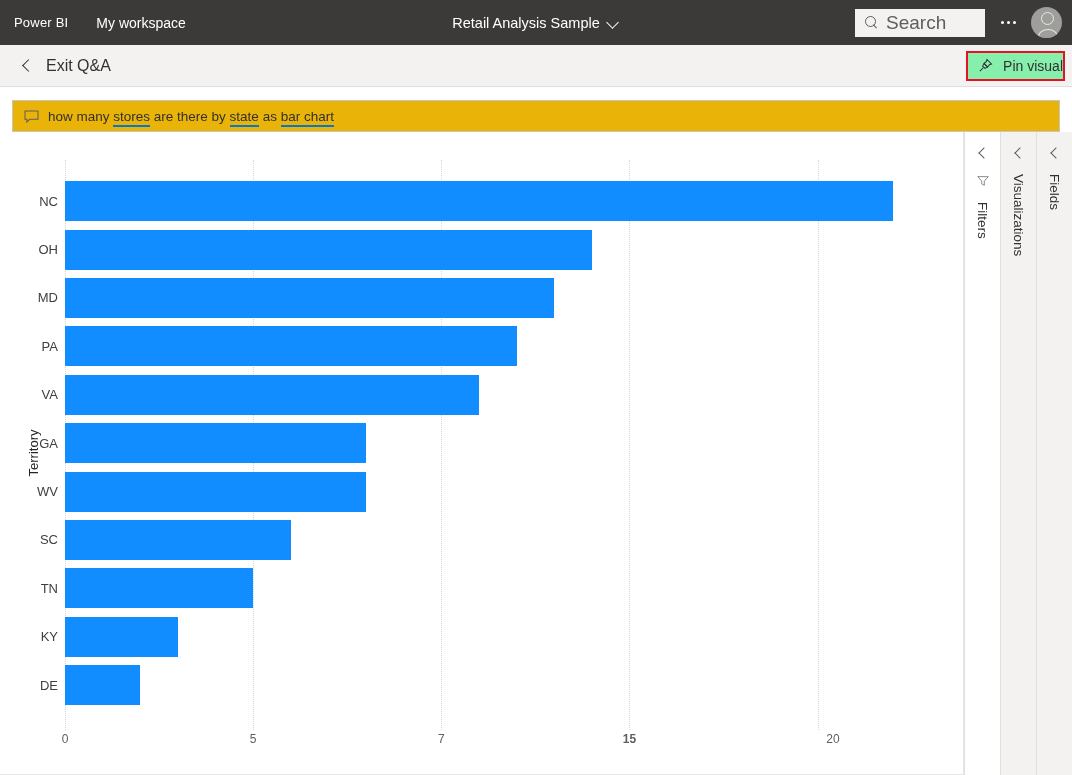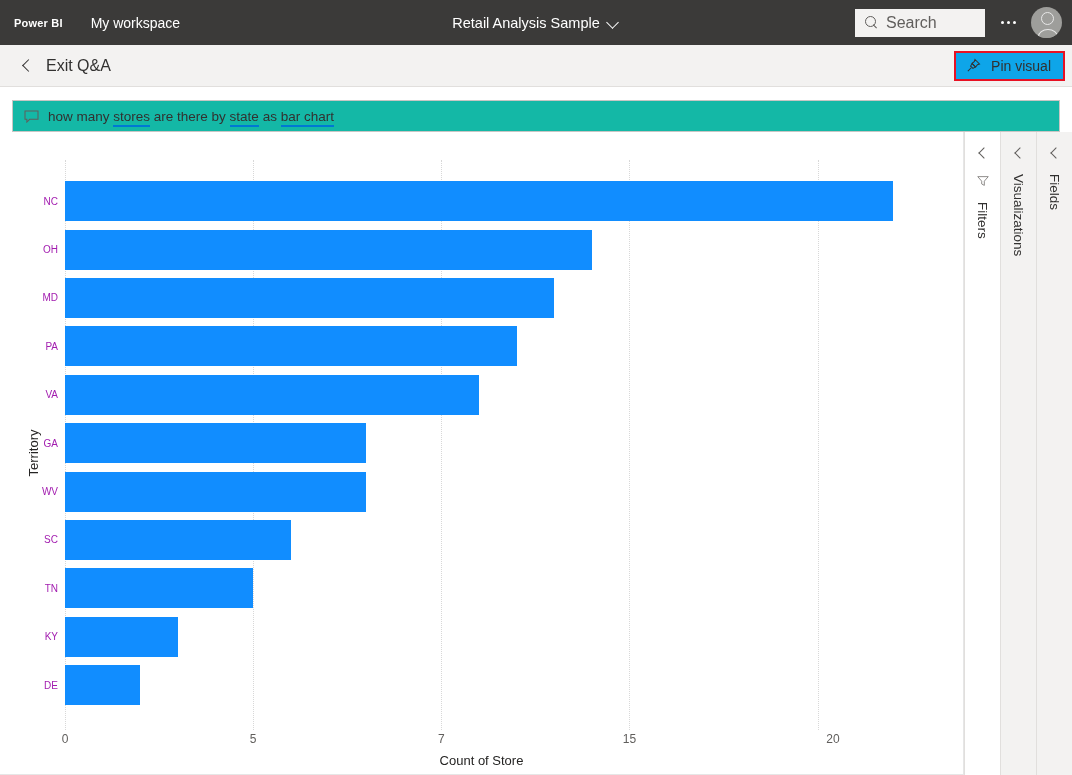--- a/index.html
+++ b/index.html
@@ -13,21 +13,21 @@
   }
 
   
   .app-header {
     height: 45px; width: 100%;
     background: #3b3a39;
     display: flex; align-items: center;
     position: relative;
   }
   .brand {
-    color: #ffffff; font-size: 11px; font-weight: bold;
+    color: #ffffff; font-size: 13px; font-weight: normal;
     margin-left: 14px; letter-spacing: .2px;
   }
   .workspace {
     color: #ffffff; font-size: 14px; margin-left: 28px; font-weight: 400;
     cursor: pointer;
   }
   .report-title-wrap {
     position: absolute; left: 0; right: 0; top: 0; height: 45px;
     display: flex; align-items: center; justify-content: center;
     pointer-events: none;
@@ -57,21 +57,21 @@
   .search-ico { width: 13px; height: 13px; position: relative; flex: none; }
   .search-ico::before {
     content: ""; position: absolute; left: 0; top: 0;
     width: 9px; height: 9px; border: 1.3px solid #605e5c; border-radius: 50%;
   }
   .search-ico::after {
     content: ""; position: absolute; left: 7.5px; top: 8px;
     width: 5px; height: 1.3px; background: #605e5c; transform: rotate(45deg);
     transform-origin: left center;
   }
-  .search-ph { font-size: 16px; color: #605e5c; }
+  .search-ph { font-size: 19px; color: #605e5c; }
   .dots-btn {
     width: 34px; height: 34px; display: flex; align-items: center;
     justify-content: center; gap: 3px; cursor: pointer;
   }
   .dots-btn i { width: 3px; height: 3px; background: #ffffff; border-radius: 50%; display: block; }
   .avatar {
     width: 31px; height: 31px; border-radius: 50%; background: #9e9e9b;
     display: flex; align-items: flex-end; justify-content: center;
     overflow: hidden; cursor: pointer; position: relative;
   }
@@ -102,31 +102,31 @@
   .chev-left::before {
     content: ""; position: absolute; left: 2px; top: 2px;
     width: 8px; height: 8px;
     border-left: 1.4px solid #323130; border-bottom: 1.4px solid #323130;
     transform: rotate(45deg);
   }
   .exit-qa-label { font-size: 16px; color: #323130; }
   .pin-visual {
     position: absolute; right: 7px; top: 50%; transform: translateY(-50%);
     display: flex; align-items: center; gap: 10px;
-    padding: 5px 12px 5px 10px;
-    border: 2.5px solid #e81123; background: #0ea5e9;
+    padding: 5px 0 5px 10px;
+    border: 2.5px solid #e81123; background: #86efac;
     cursor: pointer;
   }
   .pin-label { font-size: 14px; color: #323130; }
   .pin-ico { width: 15px; height: 15px; flex: none; }
 
   
   .qa-bar-wrap { padding: 13px 12px 0 12px; background: #ffffff; }
   .qa-bar {
-    height: 32px; border: 1px solid #c8c6c4; background: #14b8a6;
+    height: 32px; border: 1px solid #c8c6c4; background: #eab308;
     display: flex; align-items: center; gap: 9px; padding: 0 11px;
     cursor: text;
   }
   .qa-bubble-ico { width: 15px; height: 13px; flex: none; }
   .qa-text { font-size: 13.5px; color: #323130; white-space: nowrap; }
   .qa-text u {
     text-decoration: none;
     border-bottom: 2px solid #0078d4;
     padding-bottom: 1px;
   }
@@ -149,21 +149,21 @@
     position: absolute; left: 10px; top: 50%;
     transform: translateY(-50%) rotate(-90deg);
     transform-origin: center center;
     font-size: 13px; color: #252423; white-space: nowrap;
   }
   .cat-labels {
     position: absolute; left: 22px; top: 45px; width: 36px;
   }
   .cat-label {
     height: 48.4px; display: flex; align-items: center; justify-content: flex-end;
-    font-size: 10px; color: #a21caf;
+    font-size: 13px; color: #404040;
   }
   .bars {
     position: absolute; left: 65px; top: 45px; right: 10px;
   }
   .bar-row { height: 48.4px; display: flex; align-items: center; }
   .bar {
     height: 40px; background: #118dff;
   }
   .gridlines { position: absolute; left: 0; top: 28px; bottom: 44px; right: 0; }
   .gridline {
@@ -316,24 +316,23 @@
             <div class="bar" style="width: 112.881px; background: rgb(17, 141, 255);"></div>
           </div>
           <div class="bar-row">
             <div class="bar" style="width: 75.2542px; background: rgb(17, 141, 255);"></div>
           </div>
         </div>
       <div class="x-ticks" id="xticks">
           <div class="x-tick" style="left: 65px;">0</div>
           <div class="x-tick" style="left: 253.136px;">5</div>
           <div class="x-tick" style="left: 441.271px;">7</div>
-          <div class="x-tick" style="left: 629.407px;">15</div>
+          <div class="x-tick" style="left: 629.407px; font-weight: bold;">15</div>
           <div class="x-tick" style="left: 833px;">20</div>
         </div>
-      <div class="x-title">Count of Store</div>
     </div>
   </div>
 
   <div class="rail white">
     <span class="rail-chev"></span>
     <svg class="rail-ico" viewBox="0 0 16 16">
       <path d="M2 3 H14 L9.5 8.2 V13 L6.5 11.4 V8.2 Z" fill="none" stroke="#8a8886" stroke-width="1.1"></path>
     </svg>
     <span class="rail-label">Filters</span>
   </div>

